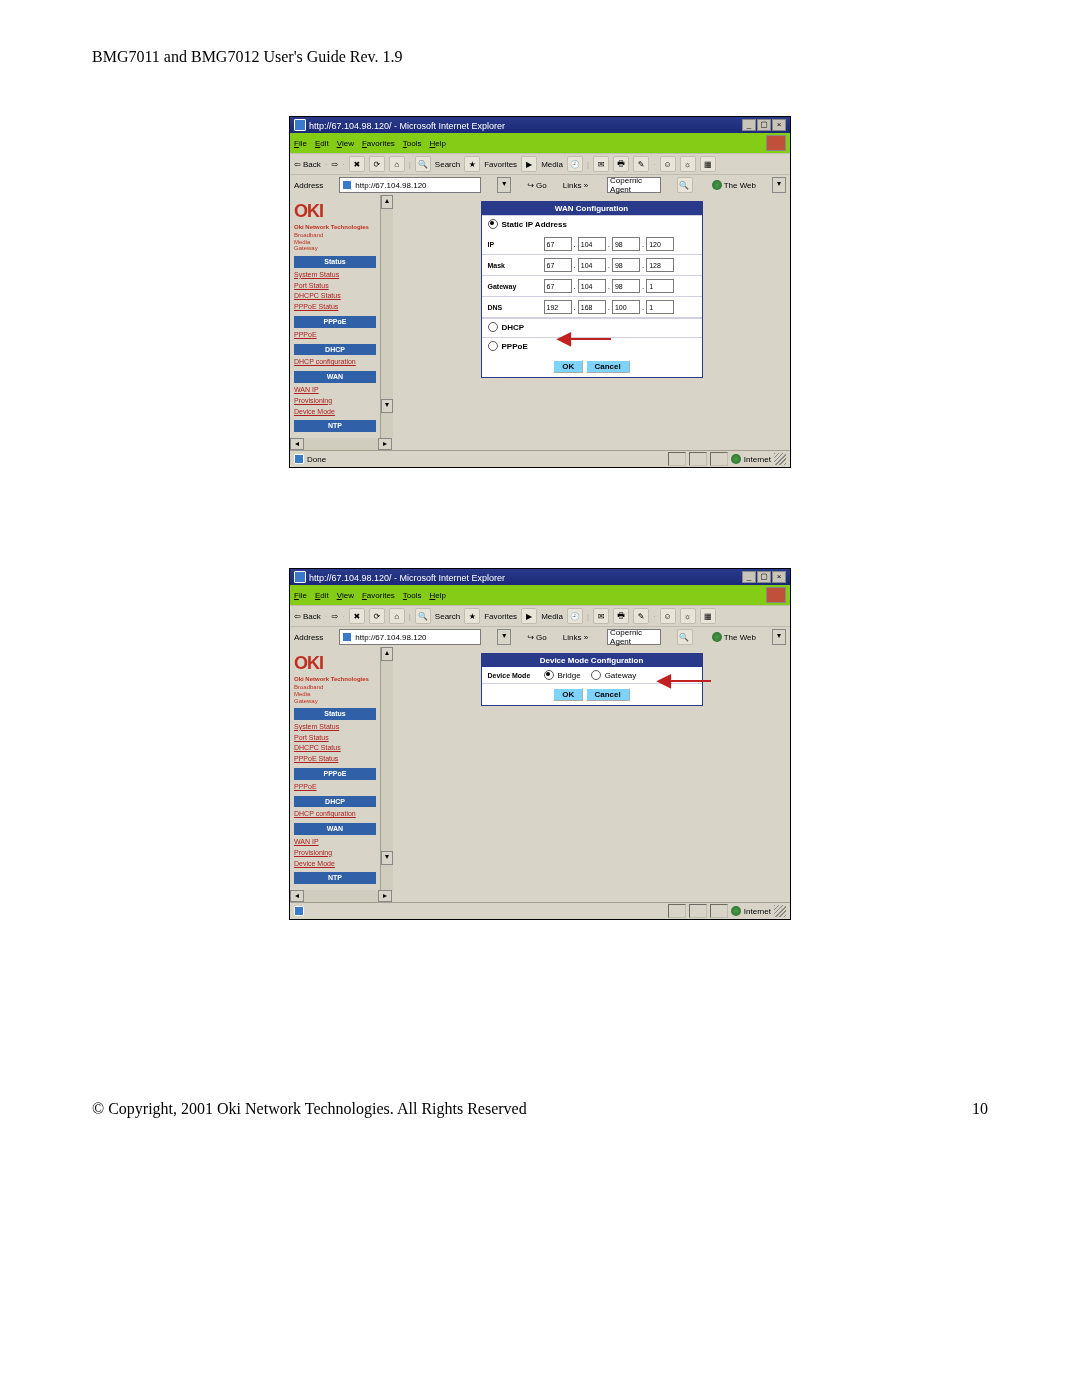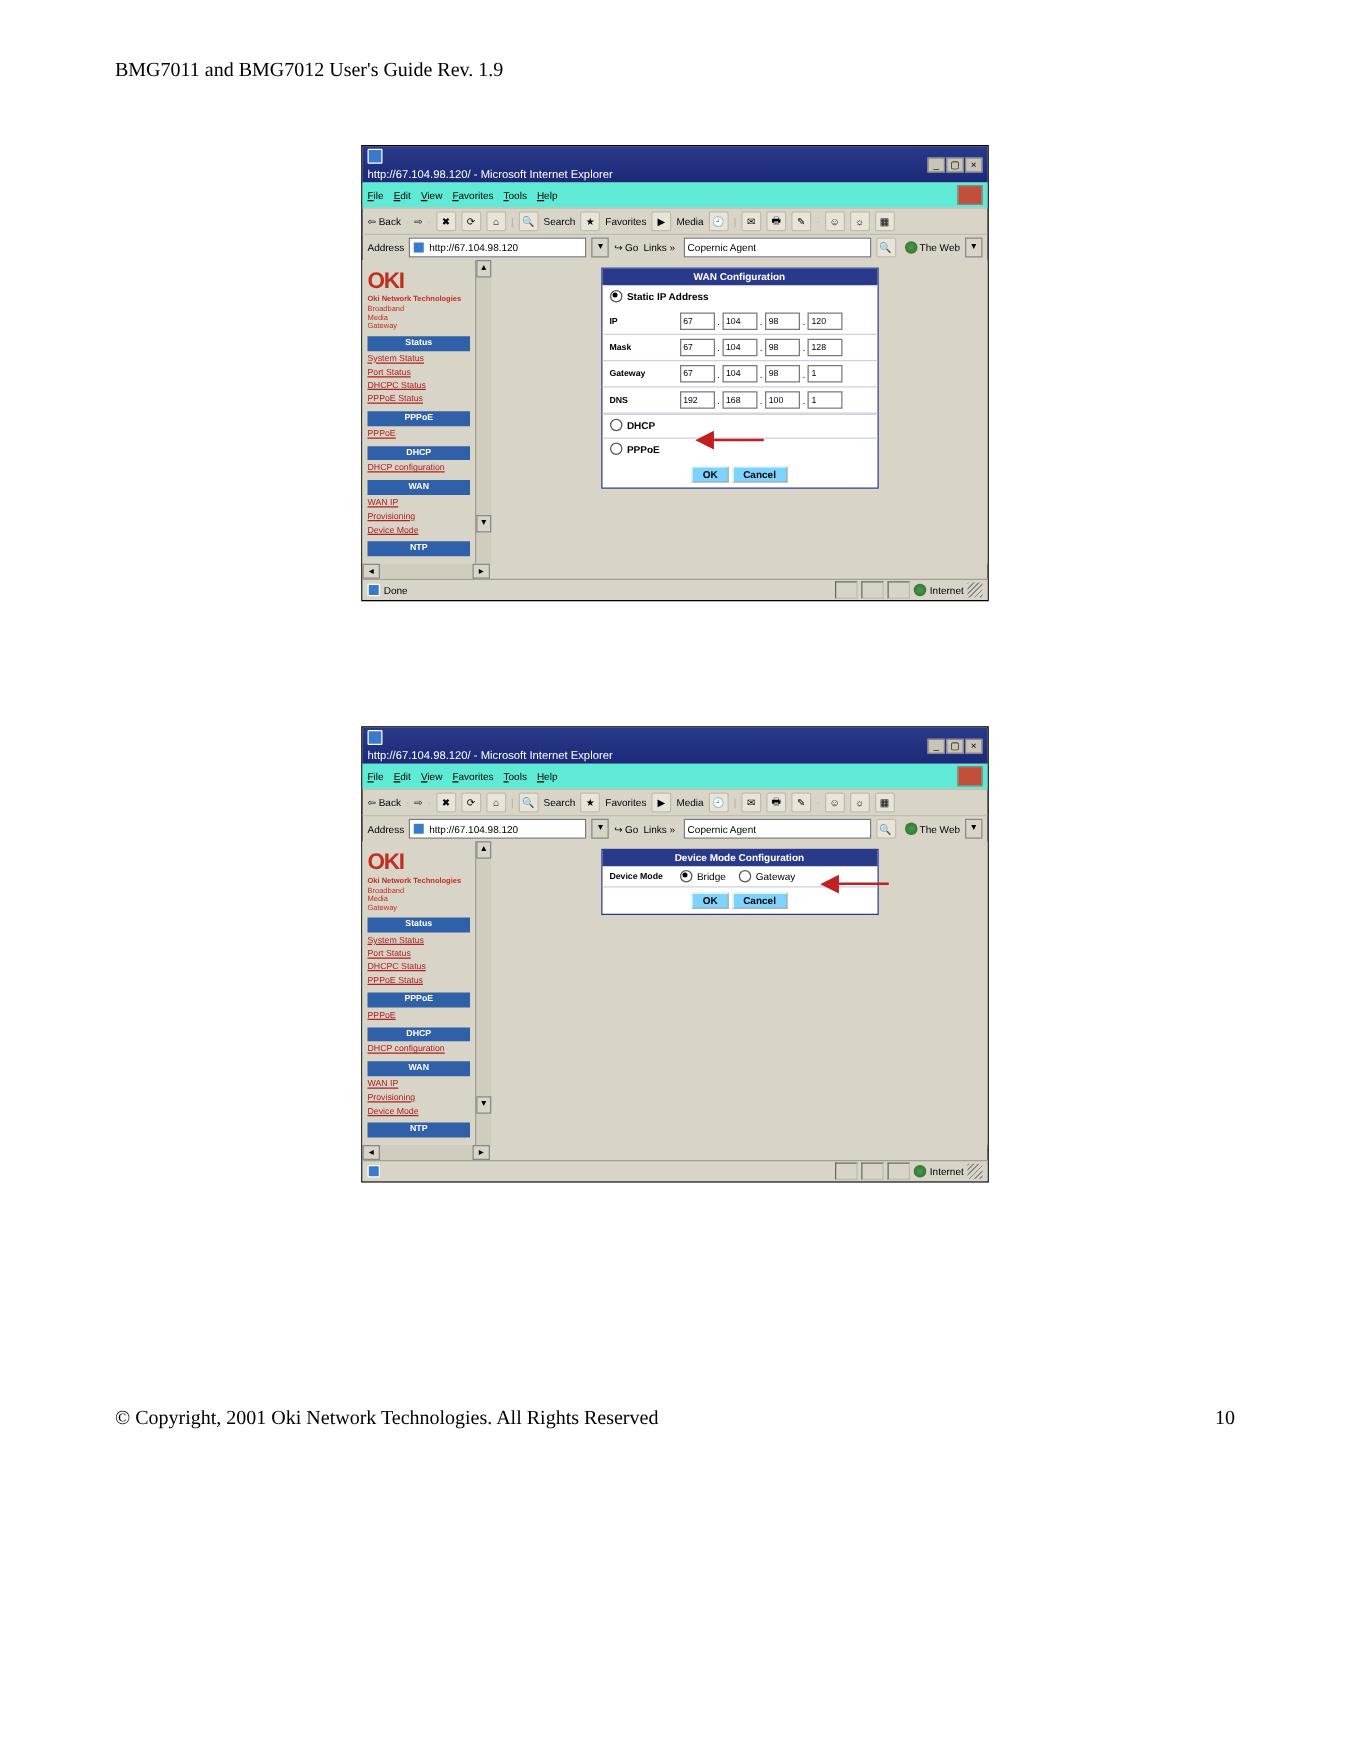--- a/index.html
+++ b/index.html
@@ -42,31 +42,31 @@
   }
   .titlebar {
     background: linear-gradient(#2a3a8a,#1a2a78);
     color: #fff;
     padding: 2px 4px;
     display: flex;
     align-items: center;
     justify-content: space-between;
     font-size: 9px;
   }
-  .titlebar-left { display:flex; align-items:flex-start; gap:3px;flex-direction:column;}
+  .titlebar-left { display:flex; align-items:flex-end; gap:3px;}
   .titlebar-ie { width:10px;height:10px;display:inline-block;background:#3a7acc;border:1px solid #fff;border-radius:1px;}
   .titlebar-btn { width:12px;height:10px;background:#c8c4b8;color:#000;text-align:center;border:1px solid #888;font-size:8px;line-height:10px;margin-left:1px;}
   .titlebar-btns { display:flex;}
-  .menubar { display:flex; gap:8px; padding:2px 4px; background:#5eead4; align-items:center;}
+  .menubar { display:flex; gap:8px; padding:2px 4px; background:#84cc16; align-items:center;}
   .menubar span:first-letter { text-decoration:underline;}
   .oki-pill { width:18px;height:14px;background:#c0503a;margin-left:auto;border:1px solid #888;}
   .toolbar { display:flex; gap:4px; padding:2px 4px; align-items:center; border-top:1px solid #c0bcb0;border-bottom:1px solid #c0bcb0;}
   .tb-icon { width:14px;height:14px;border:1px solid #c0bcb0;border-radius:2px;background:#e8e4d8;display:inline-flex;align-items:center;justify-content:center;font-size:8px;}
   .tb-sep { color:#aaa;}
-  .addressbar { display:flex; align-items:center; padding:2px 4px; gap:4px;}
+  .addressbar { display:flex; align-items:center; padding:2px 4px; gap:16px;}
   .addr-input { background:#fff;border:1px solid #7a7a7a;padding:0 2px;height:14px;display:flex;align-items:center;gap:3px;flex:0 0 136px;}
   .addr-dd { width:12px;height:14px;background:#d8d4c8;border:1px solid #888;text-align:center;line-height:12px;}
   .go-btn { display:flex;align-items:center;gap:2px;}
   .copernic { background:#fff;border:1px solid #7a7a7a;flex:1;height:14px;margin-left:3px;padding:0 2px;display:flex;align-items:center;}
   .search-web { display:flex;align-items:center;gap:2px;margin-left:3px;}
   .globe { width:10px;height:10px;border-radius:50%;background:radial-gradient(#4a9a4a,#2a6a2a);display:inline-block;}
   .ie-body { display:flex; background:#d8d4c8; min-height:220px;}
   .sidebar { width:90px; padding:4px; box-sizing:border-box; background:#d8d4c8; line-height:1.4;}
   .oki-logo { color:#c03020;font-weight:900;font-size:18px;font-family:Arial,sans-serif;letter-spacing:-1px;}
   .oki-sub { color:#c03020;font-size:6px;font-weight:bold;line-height:1;}

